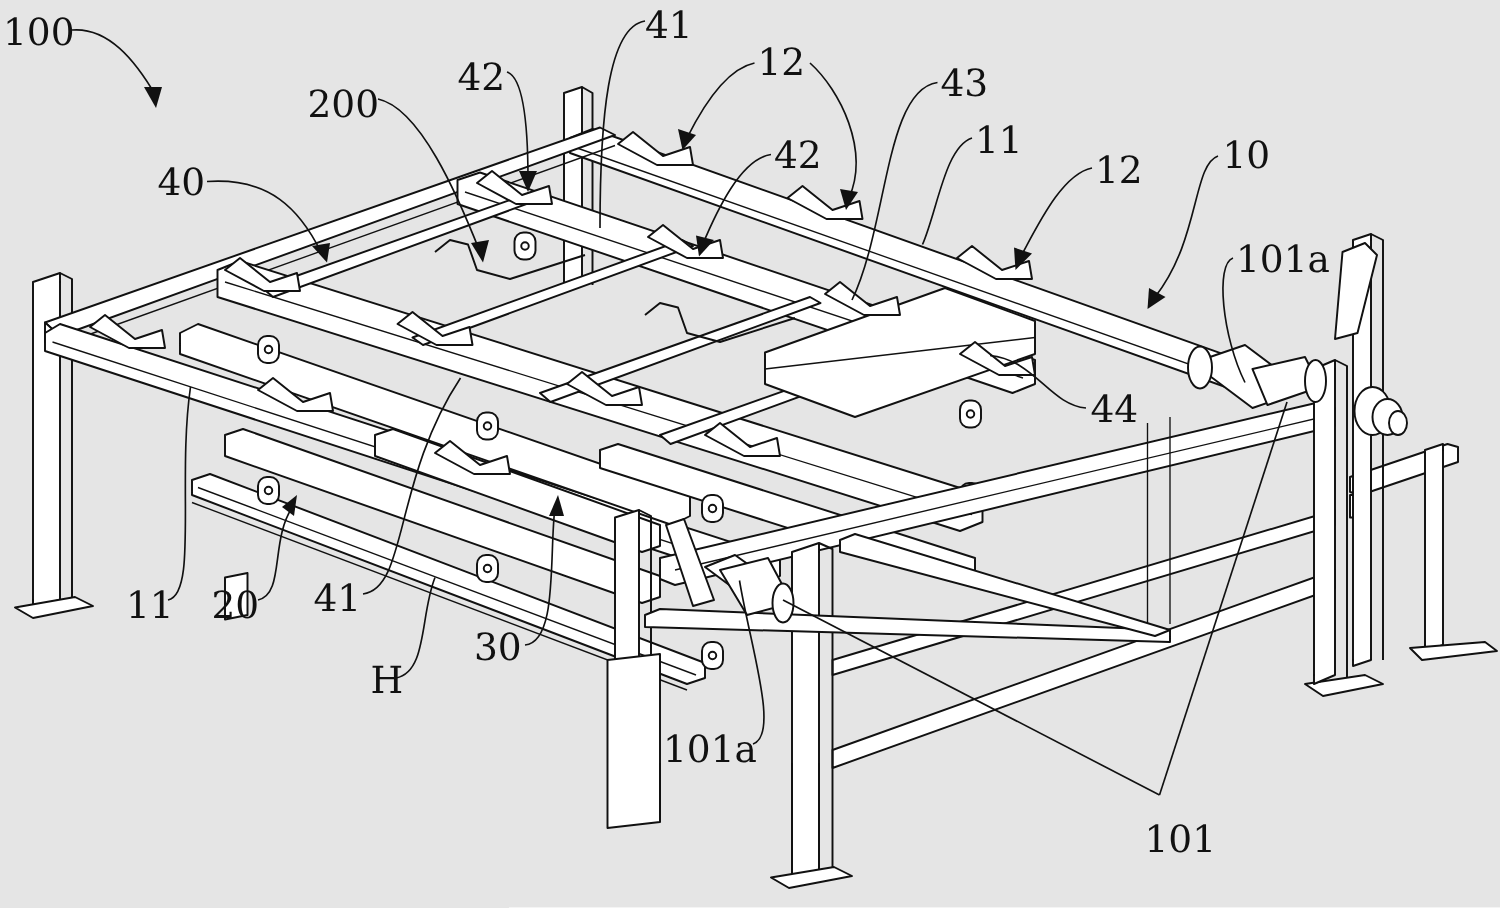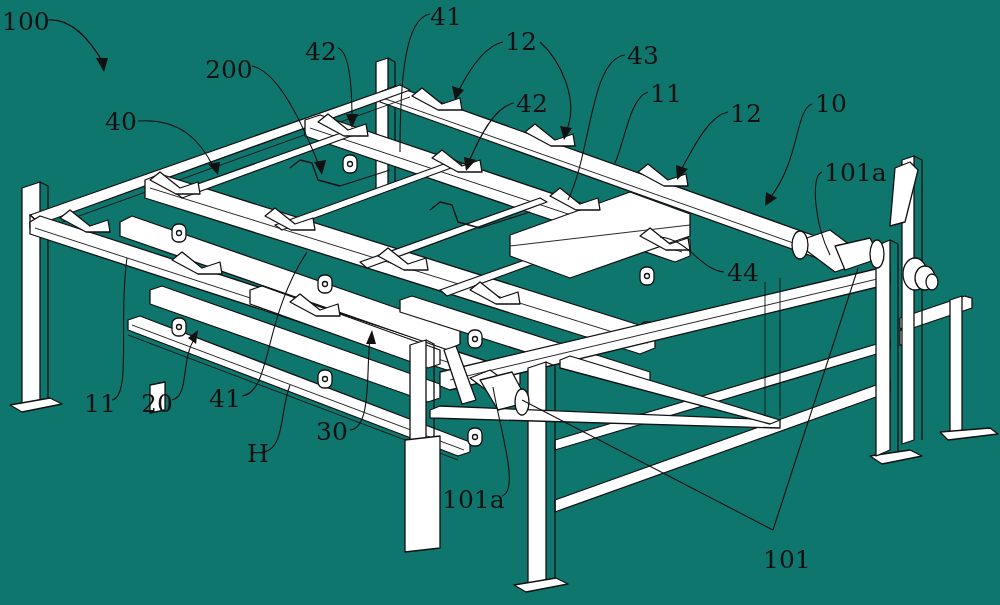--- a/index.html
+++ b/index.html
@@ -1,16 +1,16 @@
 <!DOCTYPE html>
 <html><head>
 <meta charset="utf-8">
 <style>
   html, body { margin: 0; padding: 0; background: #ffffff; }
-  #stage { position: relative; width: 1000px; height: 605px; overflow: hidden; background: #0f766e; text-decoration: underline; }
+  #stage { position: relative; width: 1000px; height: 605px; overflow: hidden; background: #e5e5e5; text-decoration: underline; }
   svg { position: absolute; left: 0; top: 0; }
   .ln { fill: #fff; stroke: #111; stroke-width: 1.3; stroke-linejoin: round; }
   .ln-thin { fill: none; stroke: #111; stroke-width: 0.9; }
   .ln-open { fill: none; stroke: #111; stroke-width: 1.3; stroke-linejoin: round; }
   .leader { fill: none; stroke: #111; stroke-width: 1.1; }
   .arrowhead { fill: #111; stroke: none; }
   .ref { font-family: "DejaVu Serif", "Liberation Serif", serif; font-size: 25px; fill: #111; }
 </style>
 </head>
 <body>

